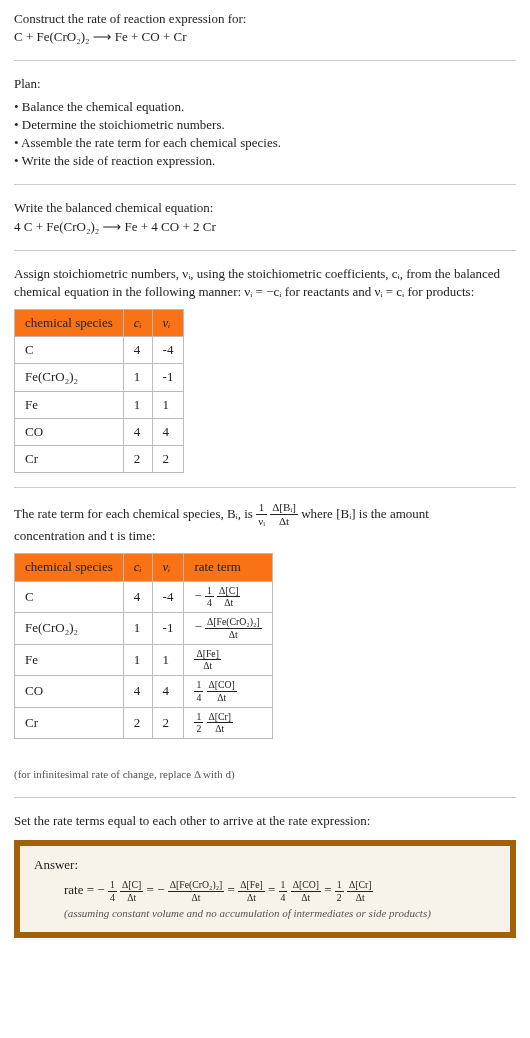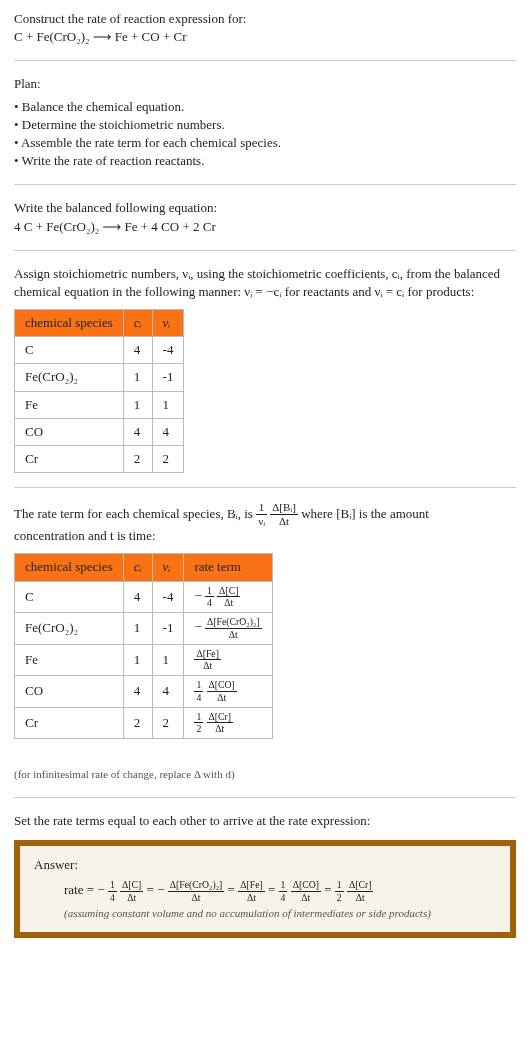--- a/index.html
+++ b/index.html
@@ -75,26 +75,26 @@
 <div>Construct the rate of reaction expression for:</div>
 <div>C + Fe(CrO₂)₂ ⟶ Fe + CO + Cr</div>
 
 <hr>
 
 <div>Plan:</div>
 <ul class="plan-list">
   <li>Balance the chemical equation.</li>
   <li>Determine the stoichiometric numbers.</li>
   <li>Assemble the rate term for each chemical species.</li>
-  <li>Write the rate of reaction reactants.</li>
+  <li>Write the side of reaction expression.</li>
 </ul>
 
 <hr>
 
-<div>Write the balanced following equation:</div>
+<div>Write the balanced chemical equation:</div>
 <div>4 C + Fe(CrO₂)₂ ⟶ Fe + 4 CO + 2 Cr</div>
 
 <hr>
 
 <div>Assign stoichiometric numbers, νᵢ, using the stoichiometric coefficients, cᵢ, from the balanced chemical equation in the following manner: νᵢ = −cᵢ for reactants and νᵢ = cᵢ for products:</div>
 
 <table>
   <tbody>
       <tr>
     <th>chemical species</th>

